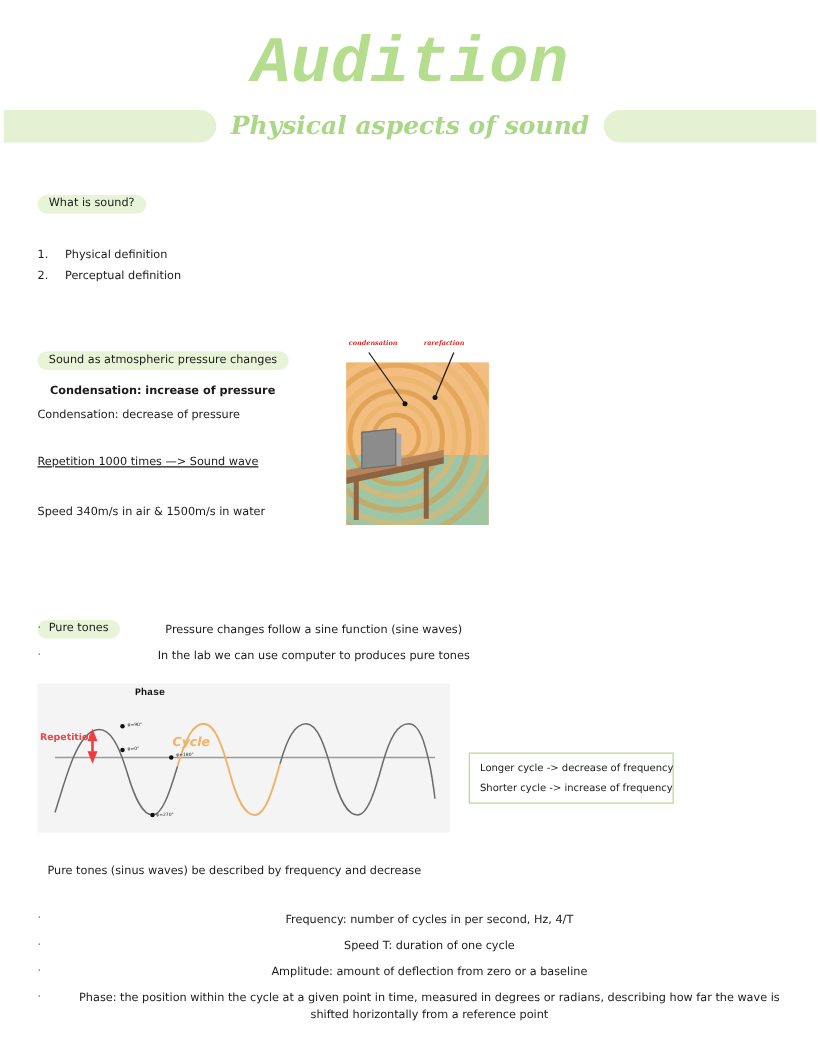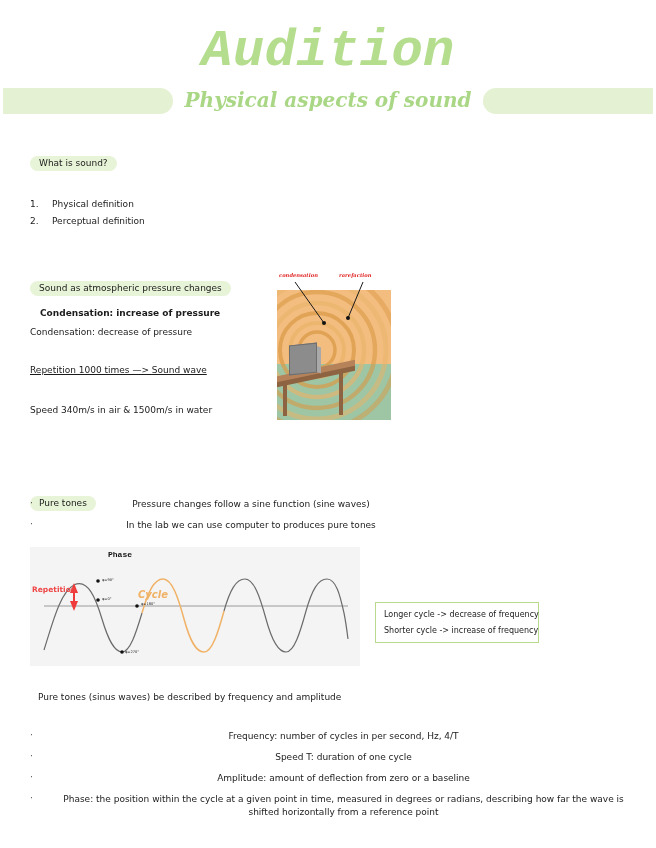--- a/index.html
+++ b/index.html
@@ -364,21 +364,21 @@
     <div class="phase-tag" style="left:72px; top:50px;">φ=0°</div>
     <div class="phase-tag" style="left:111px; top:55px;">φ=180°</div>
     <div class="phase-tag" style="left:95px; top:103px;">φ=270°</div>
   </div>
 
   <div class="callout">
     <div class="cline">Longer cycle -&gt; decrease of frequency</div>
     <div class="cline">Shorter cycle -&gt; increase of frequency</div>
   </div>
 
-  <div class="ln" style="left:38px; top:692px;">Pure tones (sinus waves) be described by frequency and amplitude</div>
+  <div class="ln" style="left:38px; top:692px;">Pure tones (sinus waves) be described by frequency and decrease</div>
 
   <div class="bullets" style="left:30px; top:730px; width:605px;">
     <div class="row">
       <div class="dot">·</div>
       <div class="txt">Frequency: number of cycles in per second, Hz, 4/T</div>
     </div>
     <div class="row">
       <div class="dot">·</div>
       <div class="txt">Speed T: duration of one cycle</div>
     </div>

